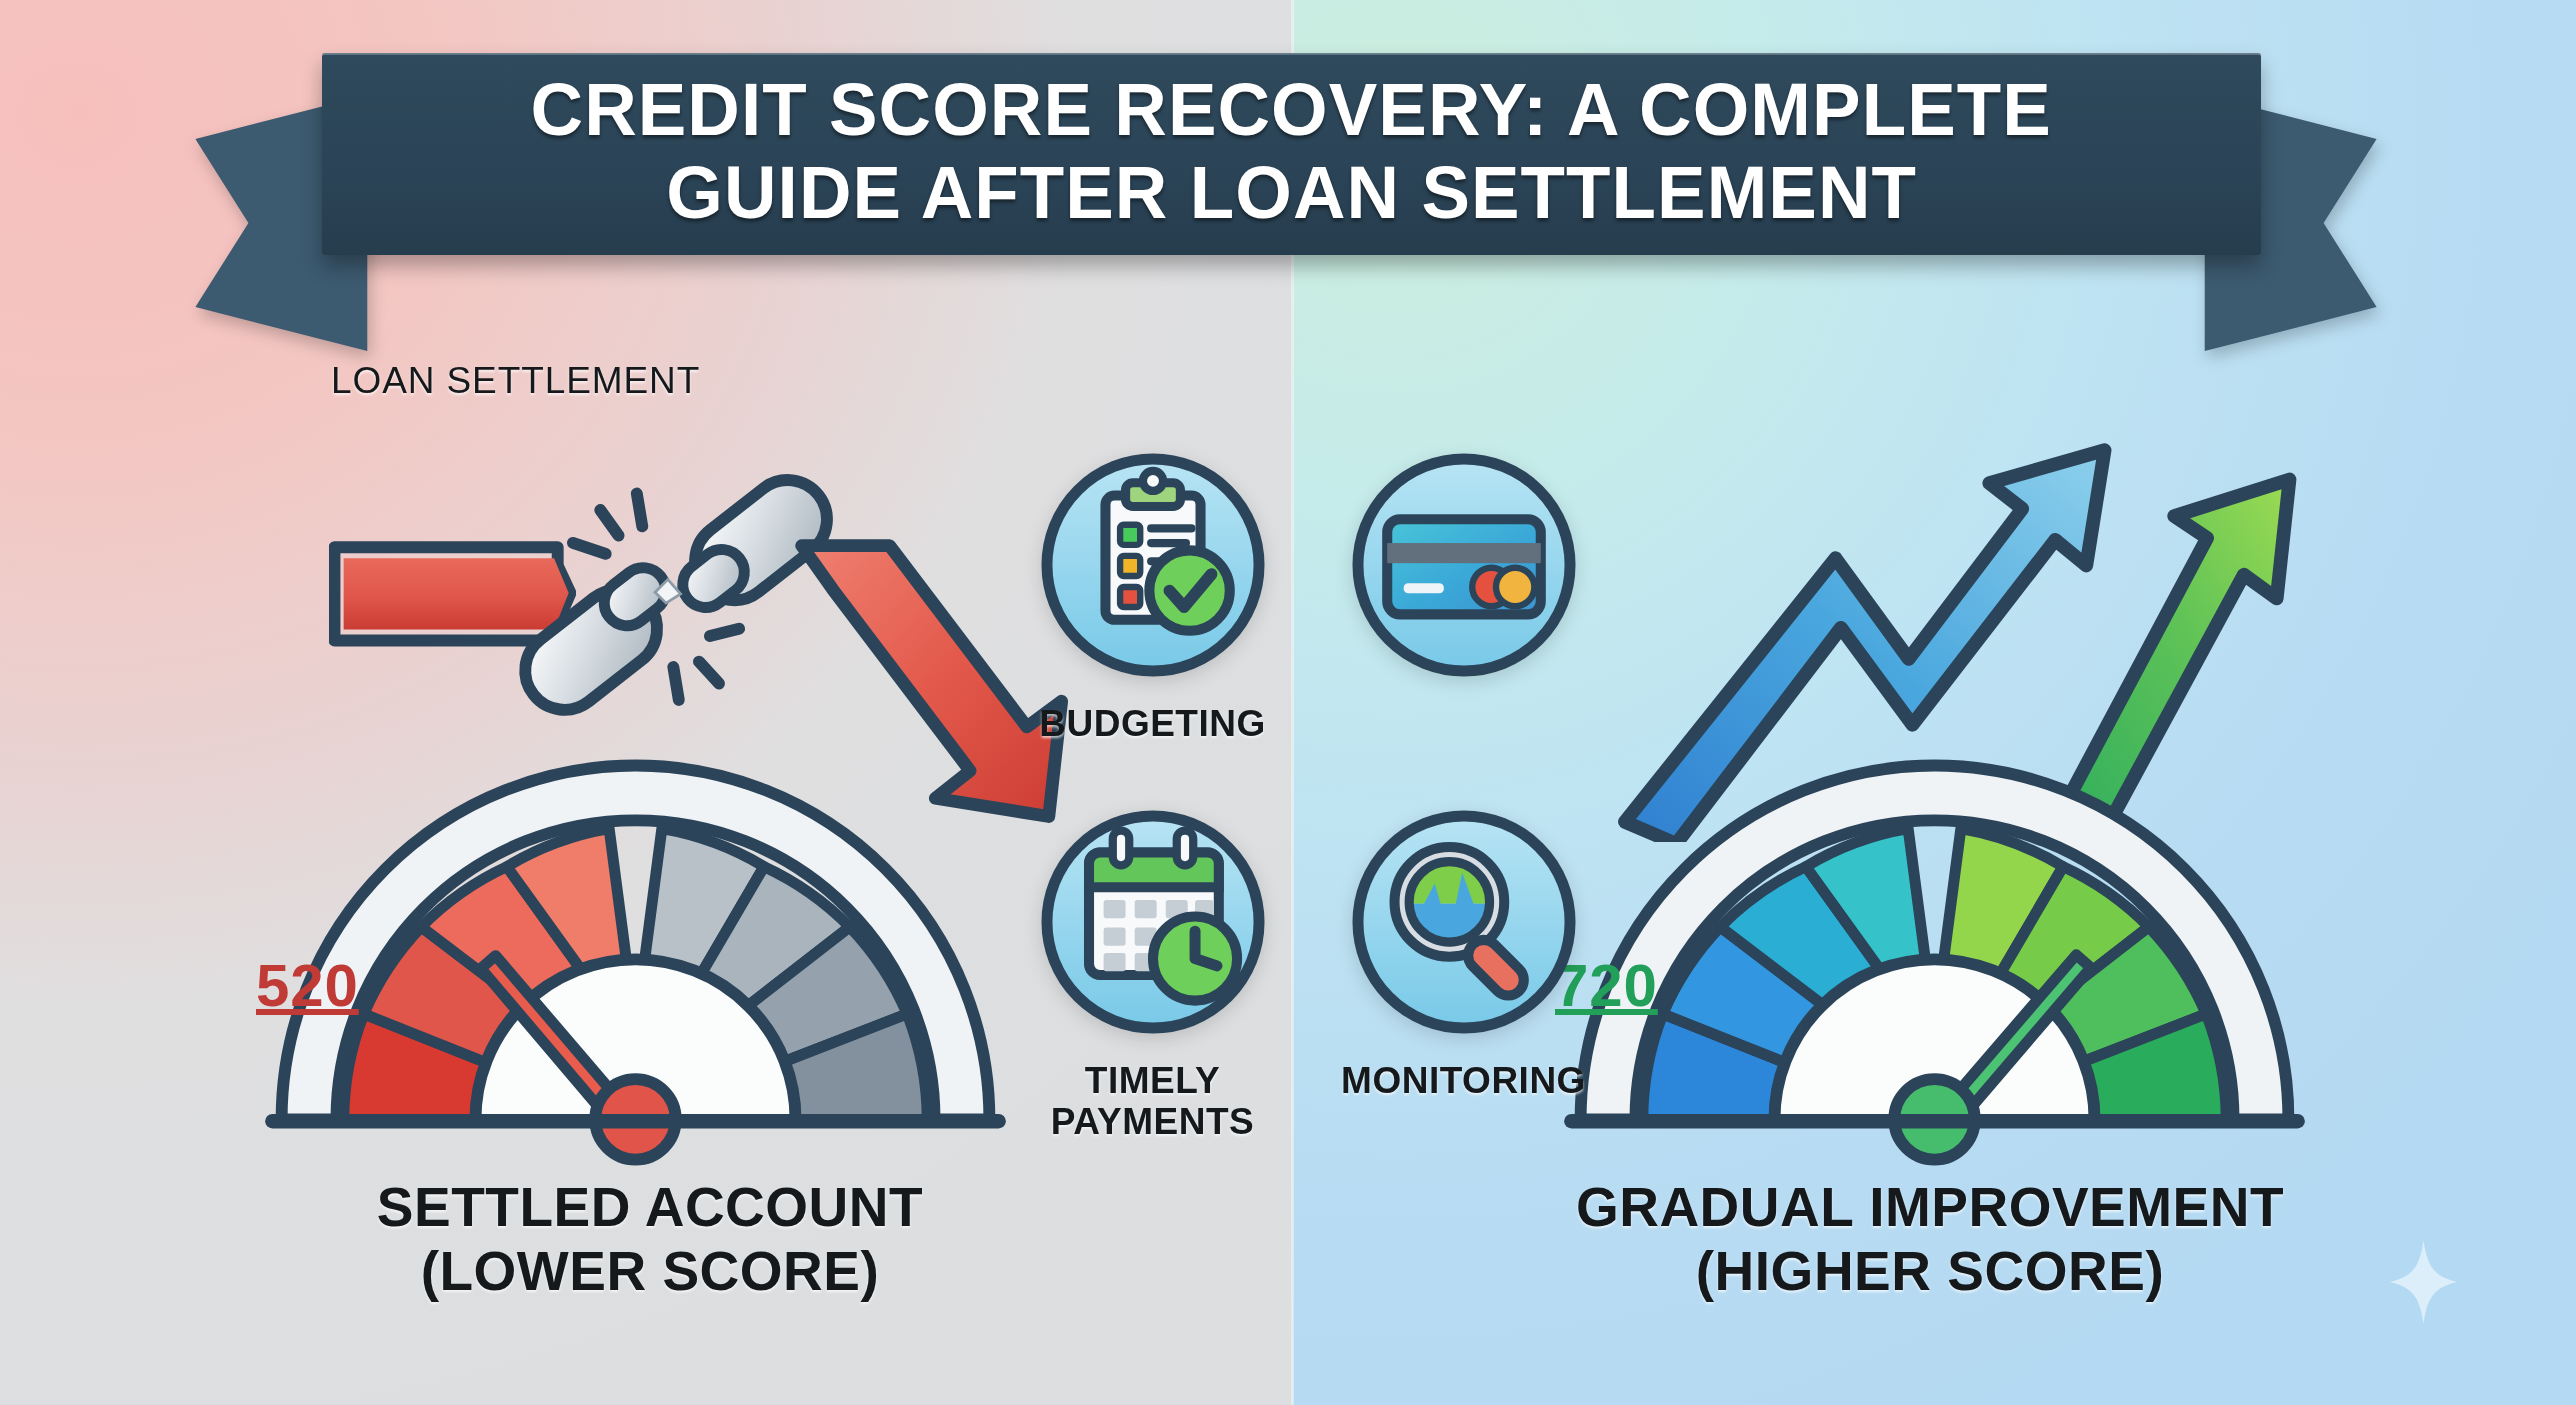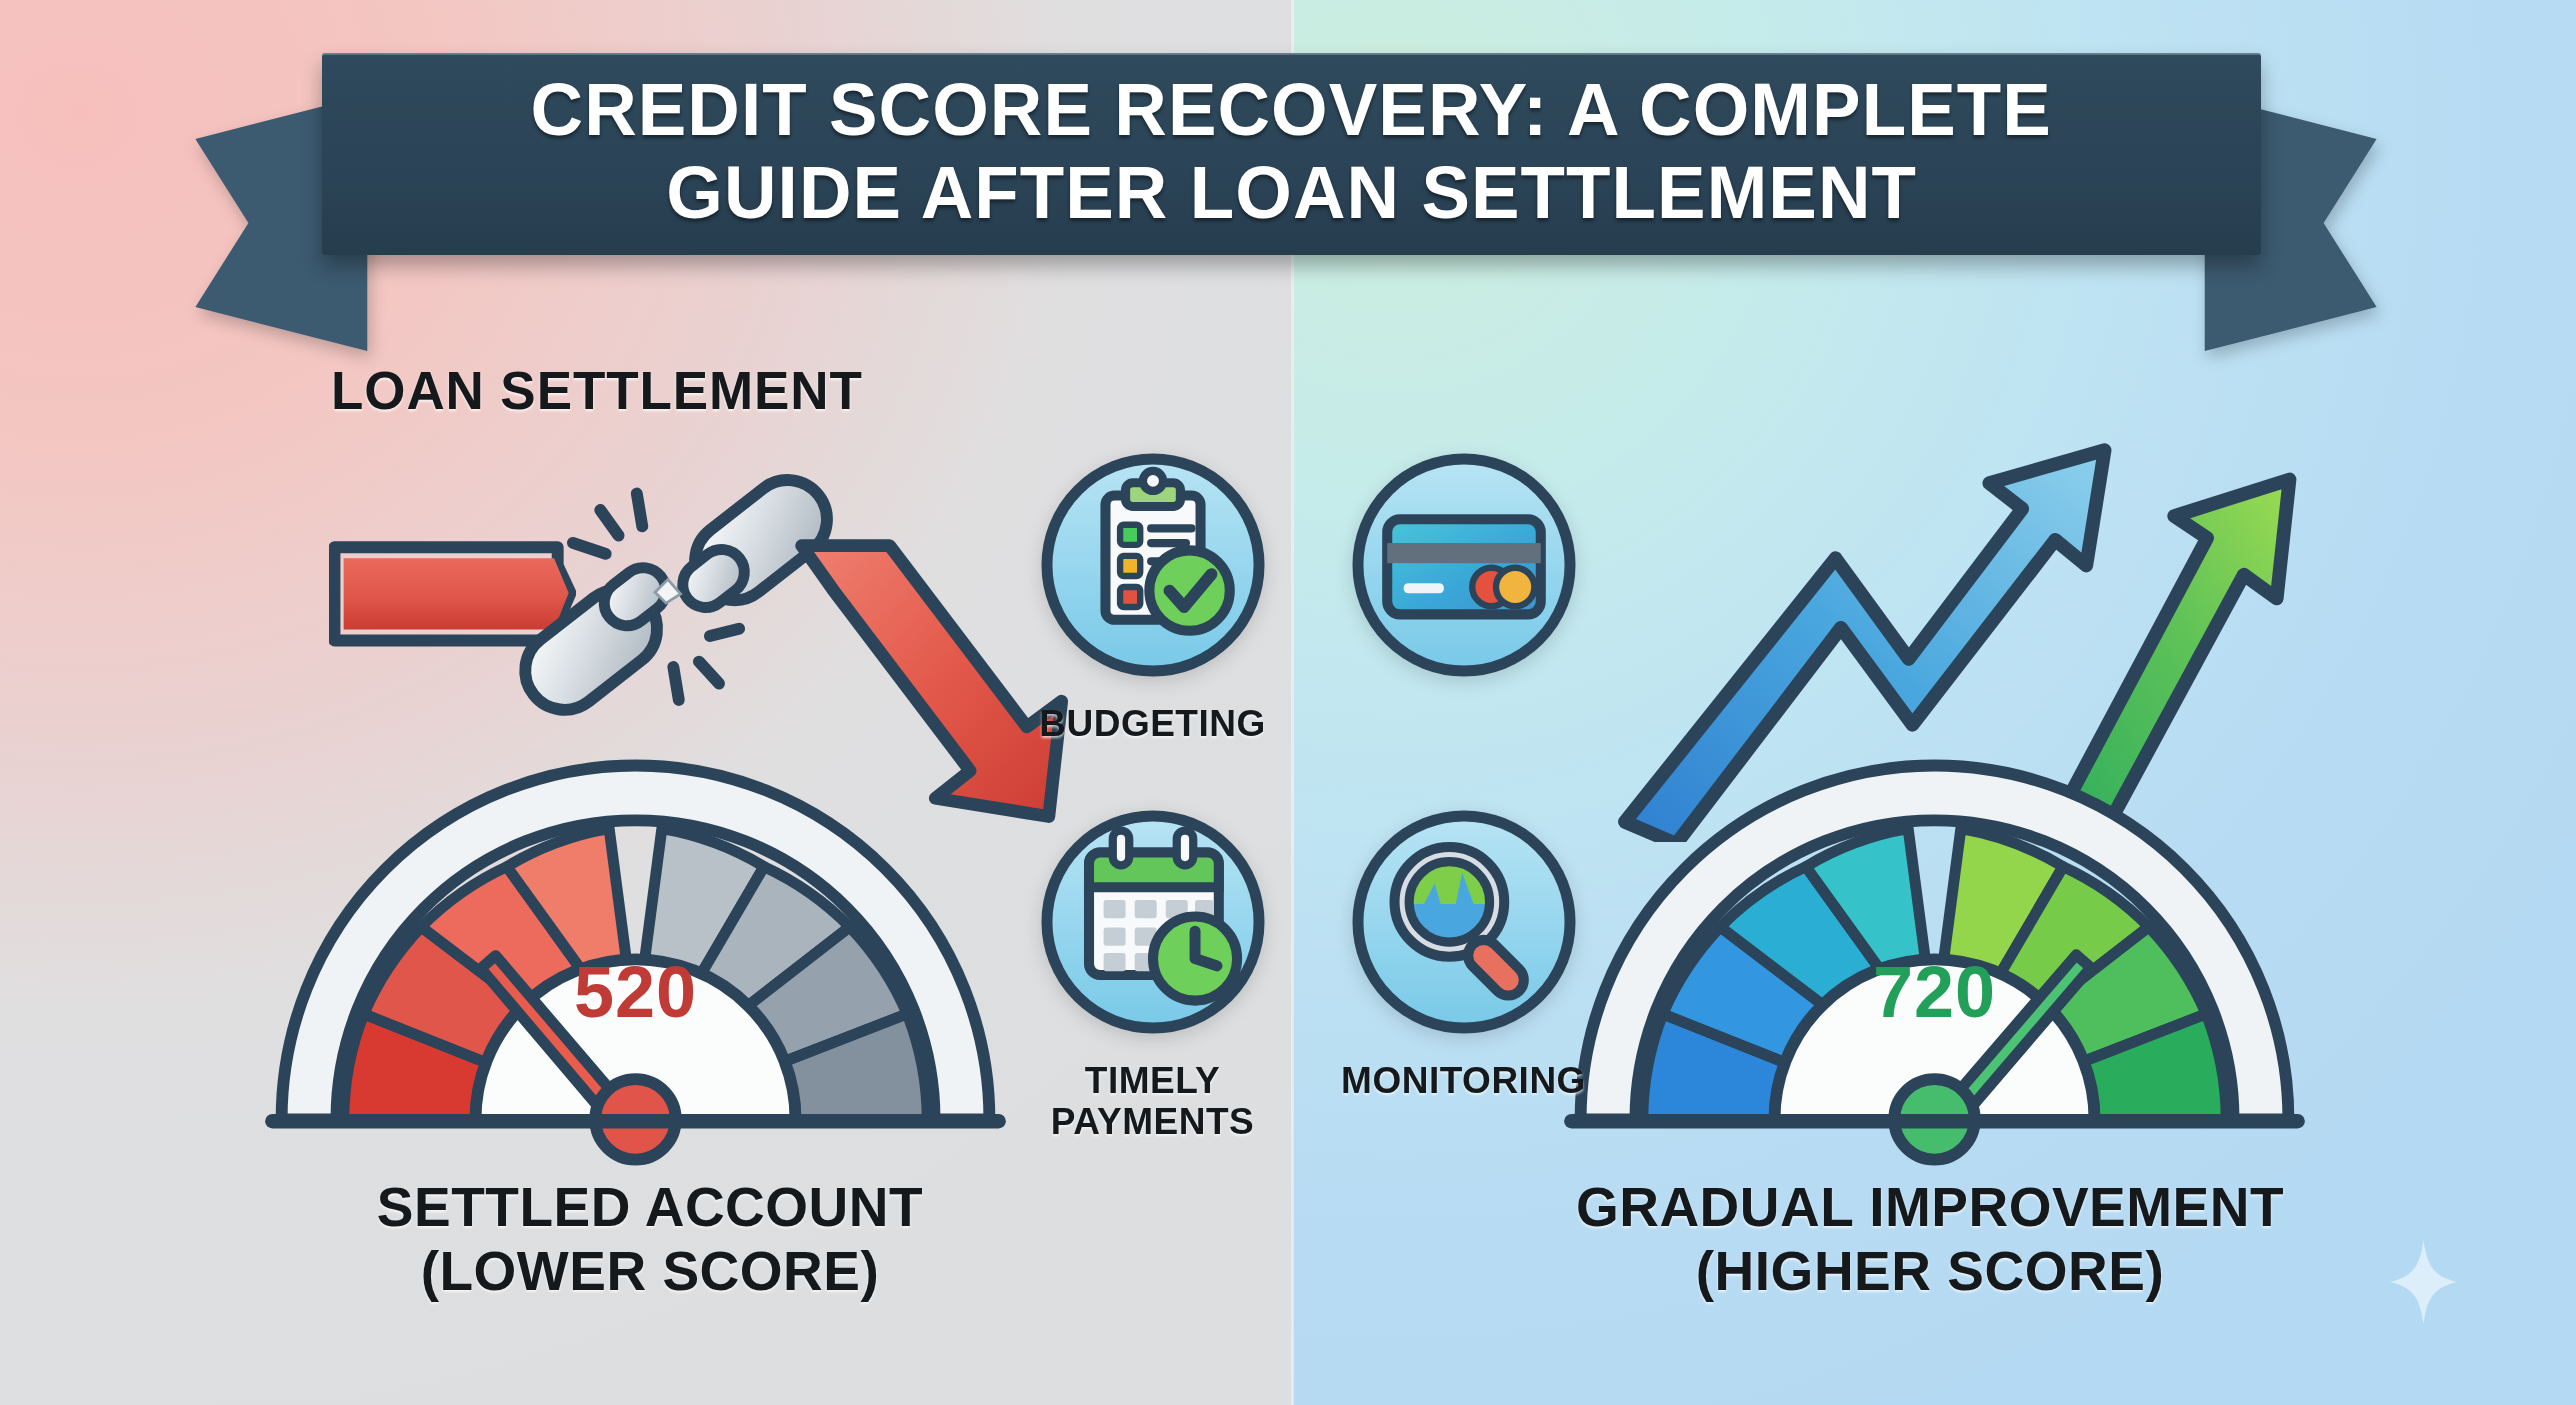--- a/index.html
+++ b/index.html
@@ -56,43 +56,43 @@
     line-height:1.10;
     text-align:center;
     text-shadow:0 2.7px 3.7px rgba(0,0,0,.45);
     white-space:nowrap;
     font-stretch:condensed;
     transform:scaleX(0.97);
   }
 
   
   .sec-head {
-    position:absolute; font-weight:bold; font-size:53px; letter-spacing:0.9px;
+    position:absolute; font-weight:normal; font-size:37px; letter-spacing:0.9px;
     color:#15191c; text-shadow:0 1.8px 2.7px rgba(255,255,255,.75);
     white-space:nowrap;
   }
   .sec-head.left  { left:331px;  top:360px; }
   .sec-head.right { left:1592px; top:360px; }
 
   
   .caption {
     position:absolute; text-align:center; font-weight:bold; font-size:55px;
     color:#15191c; line-height:1.16; letter-spacing:0.5px;
     text-shadow:0 1.8px 2.7px rgba(255,255,255,.70);
   }
   .caption.left  { left:165px;  top:1176px; width:970px; }
   .caption.right { left:1445px; top:1176px; width:970px; }
 
   
   .gauge { position:absolute; }
   .gauge.left  { left:256px;  top:757px; width:759px; height:412px; }
   .gauge.right { left:1555px; top:757px; width:759px; height:412px; }
   .gauge .score {
-    position:absolute; left:0; top:194px; width:759px; text-align:center;
-    font-weight:bold; font-size:72px; letter-spacing:0.9px;
+    position:absolute; left:0; top:194px; width:759px; text-align:left;
+    font-weight:bold; font-size:60px; letter-spacing:0.9px;text-decoration:underline;
   }
   .gauge.left  .score { color:#c03a36; }
   .gauge.right .score { color:#22a05a; }
 
   
   .icon-cell { position:absolute; width:329px; text-align:center; }
   .icon-cell .circle {
     width:234px; height:234px; margin:0 auto;
     filter:drop-shadow(0 5.5px 9.1px rgba(0,0,0,.14));
   }

